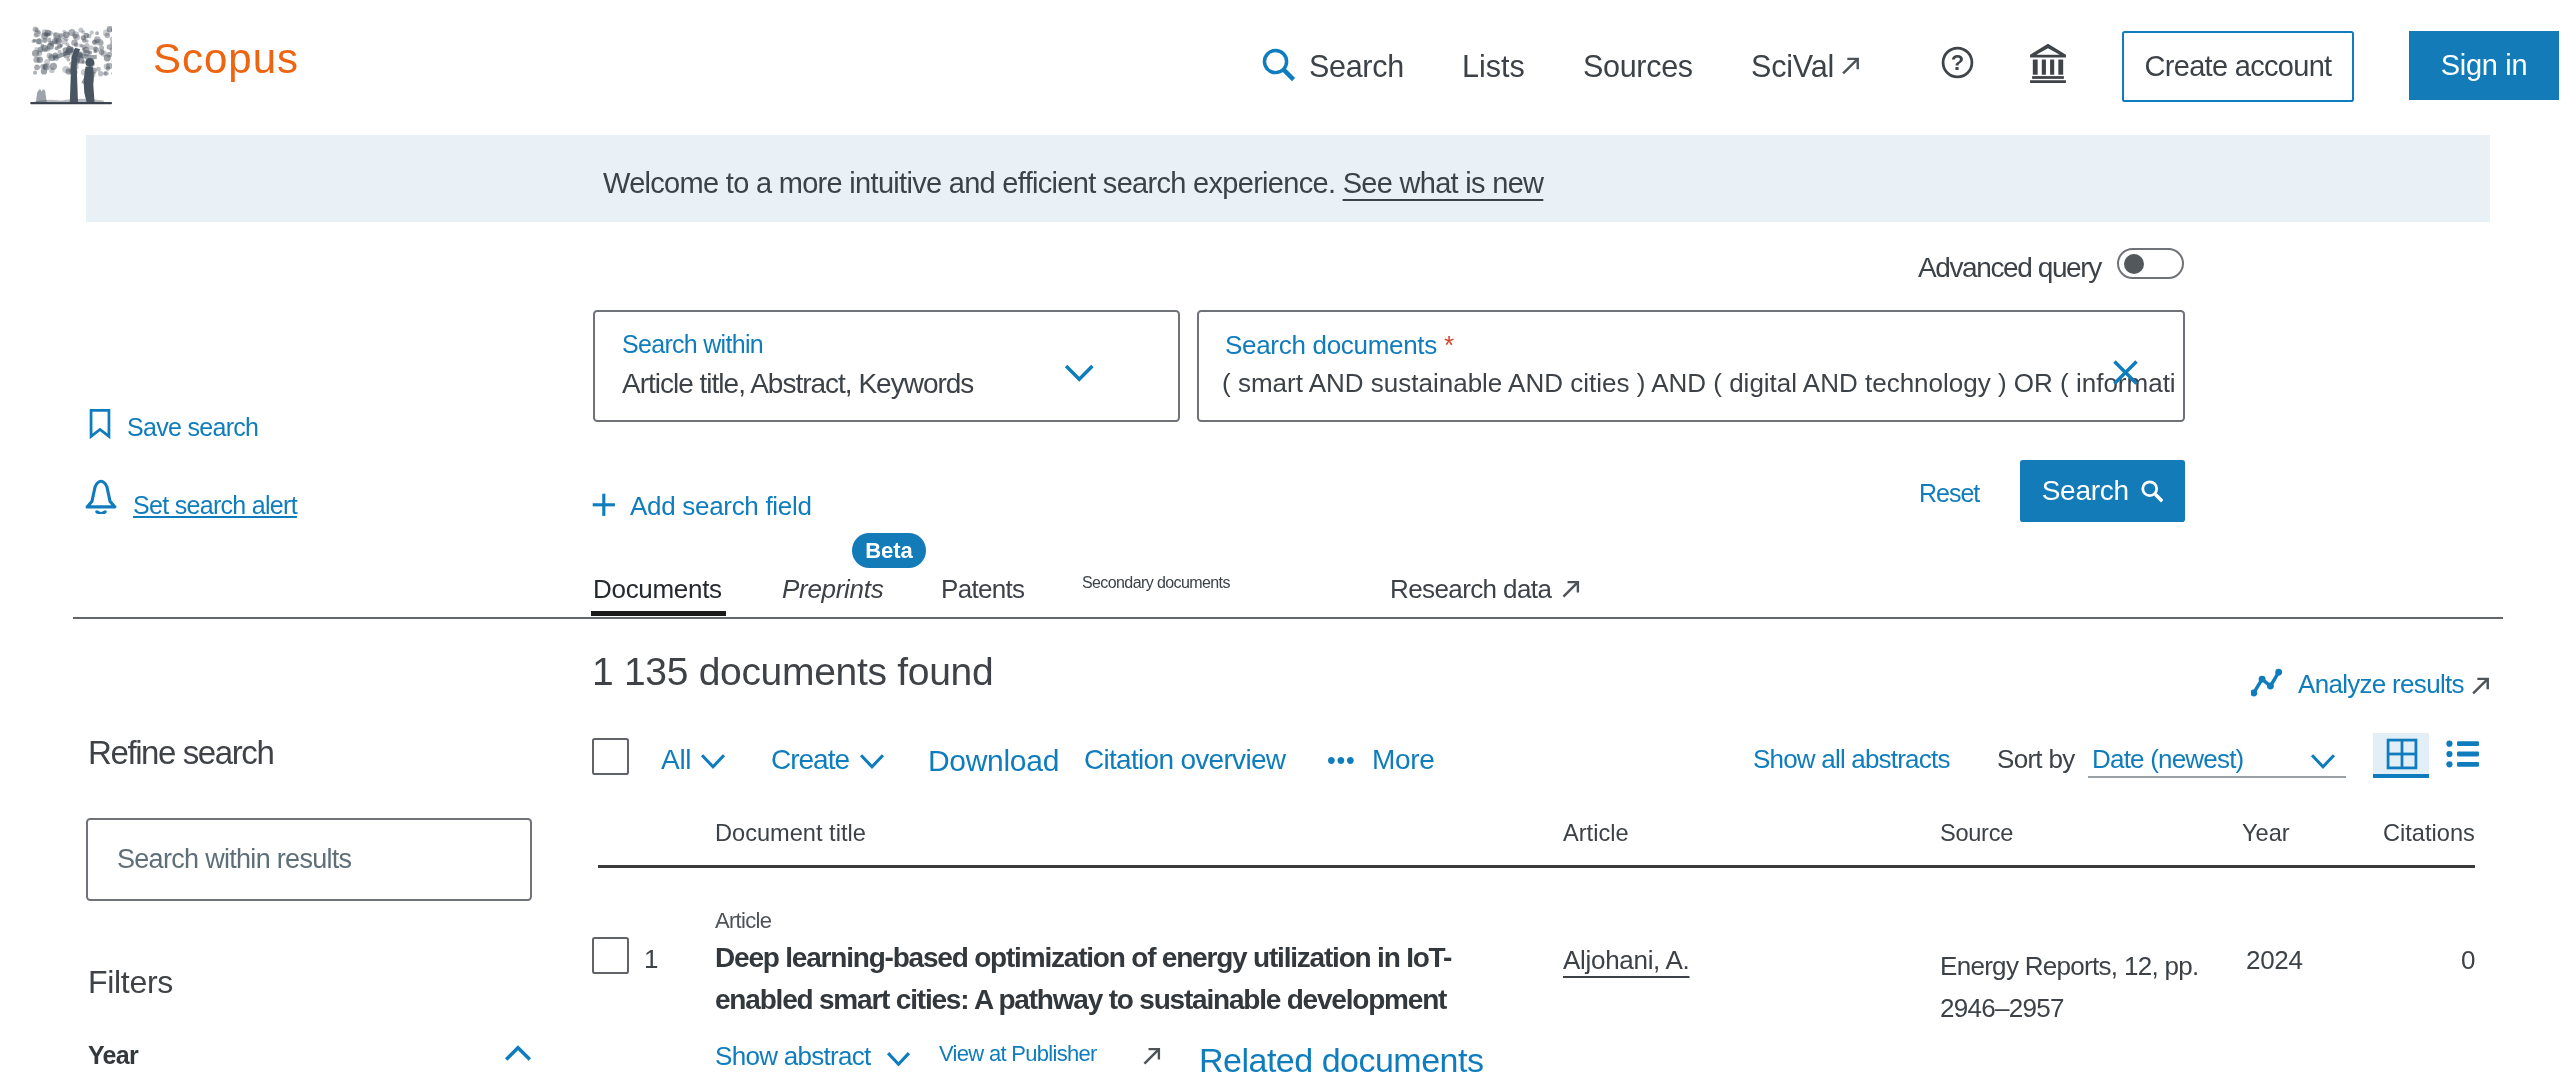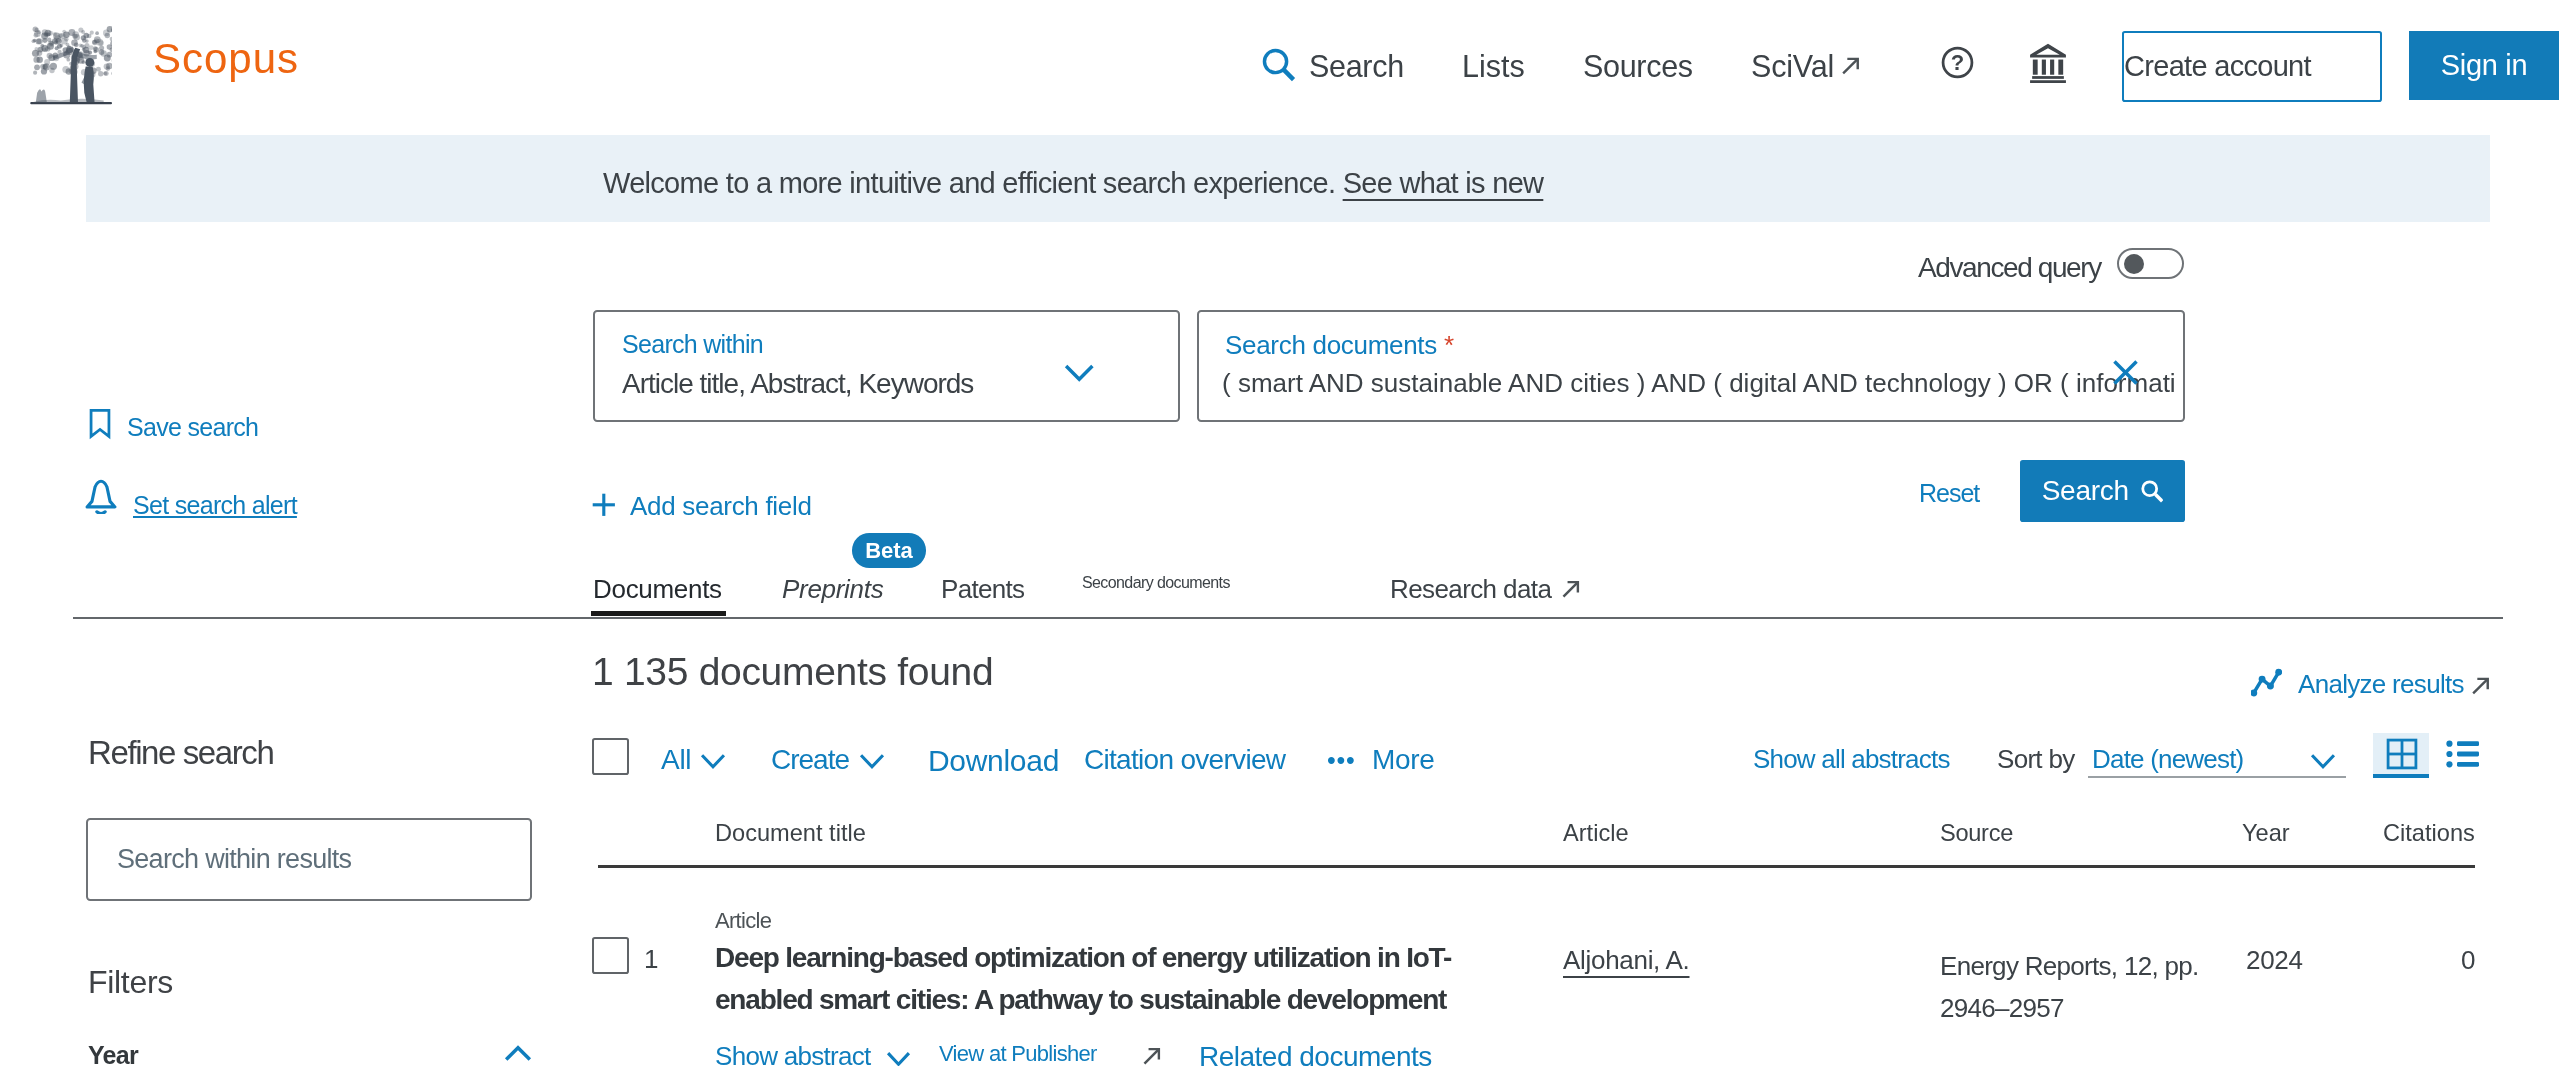--- a/index.html
+++ b/index.html
@@ -220,21 +220,21 @@
     <svg width="36" height="40" viewBox="0 0 52 58" fill="#3f4449">
       <path d="M26 1 L52 17 L52 21 L0 21 L0 17 Z M26 7.5 L9 17 L43 17 Z" fill-rule="evenodd"></path>
       <rect x="4" y="24" width="7" height="22"></rect>
       <rect x="17" y="24" width="6" height="22"></rect>
       <rect x="29" y="24" width="6" height="22"></rect>
       <rect x="41" y="24" width="7" height="22"></rect>
       <rect x="3" y="48" width="46" height="4"></rect>
       <rect x="0" y="54" width="52" height="4"></rect>
     </svg>
   </div>
-  <div class="abs" style="left:2122px; top:30.5px; width:260px; height:71px; border:2.8px solid #0f7dbd; border-radius:2.8px; display:flex; align-items:center; justify-content:flex-start;">
+  <div class="abs" style="left:2122px; top:30.5px; width:232px; height:71px; border:2.8px solid #0f7dbd; border-radius:2.8px; display:flex; align-items:center; justify-content:center;">
     <span class="dark" style="font-size:29px; letter-spacing:-0.7px;">Create account</span>
   </div>
   <div class="abs" style="left:2409px; top:30.5px; width:150px; height:69px; background:#127bb8; display:flex; align-items:center; justify-content:center;">
     <span style="font-size:29px; color:#fff; letter-spacing:-0.3px;">Sign in</span>
   </div>
 
   <div class="abs" style="left:86px; top:135px; width:2404px; height:87px; background:#e9f1f7;"></div>
   <div class="abs dark" style="left:603px; top:167px; font-size:29px; letter-spacing:-0.7px;">Welcome to a more intuitive and efficient search experience. <span style="text-decoration:underline; text-underline-offset:5.6px;">See what is new</span></div>
 
   <div class="abs dark" style="left:1918px; top:252px; font-size:28px; letter-spacing:-1.4px;">Advanced query</div>
@@ -397,21 +397,21 @@
         <polyline points="3,3 18,19 33,3"></polyline>
       </svg>
   </div>
   <div class="abs" style="left:939px; top:1041px; font-size:22px; letter-spacing:-0.7px; color:#0f7dbd;">View at Publisher</div>
   <div class="abs" style="left:1141px; top:1045px;">
     <svg width="22" height="22" viewBox="0 0 32 32" stroke="#4d5357" stroke-width="3.5" fill="none">
       <line x1="5" y1="27" x2="25" y2="7"></line>
       <polyline points="11,6 26,6 26,21"></polyline>
     </svg>
   </div>
-  <div class="abs" style="left:1199px; top:1041px; font-size:28px; letter-spacing:-0.5px; color:#0f7dbd;">Related documents</div>
+  <div class="abs" style="left:1199px; top:1041px; font-size:34px; letter-spacing:-0.5px; color:#0f7dbd;">Related documents</div>
 
   <div class="abs" style="left:88px; top:734px; font-size:33px; letter-spacing:-1.4px; color:#3f4246;">Refine search</div>
   <div class="abs" style="left:86px; top:818px; width:446px; height:83px; border:2.1px solid #6f7377; border-radius:4.2px; background:#fff;"></div>
   <div class="abs" style="left:117px; top:844px; font-size:27px; letter-spacing:-0.7px; color:#5f6f7a;">Search within results</div>
   <div class="abs" style="left:88px; top:964px; font-size:32px; letter-spacing:-0.3px; color:#3f4246;">Filters</div>
   <div class="abs" style="left:88px; top:1041px; font-size:25px; letter-spacing:-0.7px; font-weight:bold; color:#33383c;">Year</div>
   <div class="abs" style="left:504px; top:1045px;">
     <svg width="28" height="16.7" viewBox="0 0 40 24" fill="none" stroke="#0f7dbd" stroke-width="5">
         <polyline points="3,21 20,4 37,21"></polyline>
       </svg>

